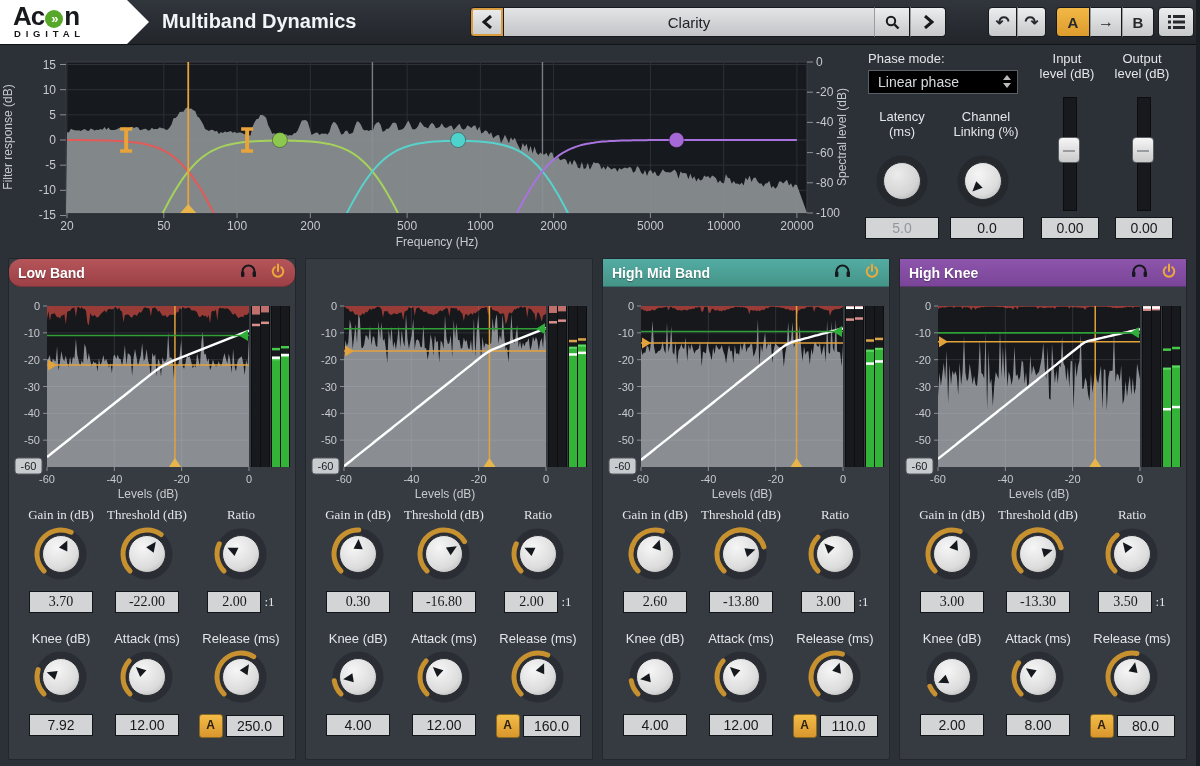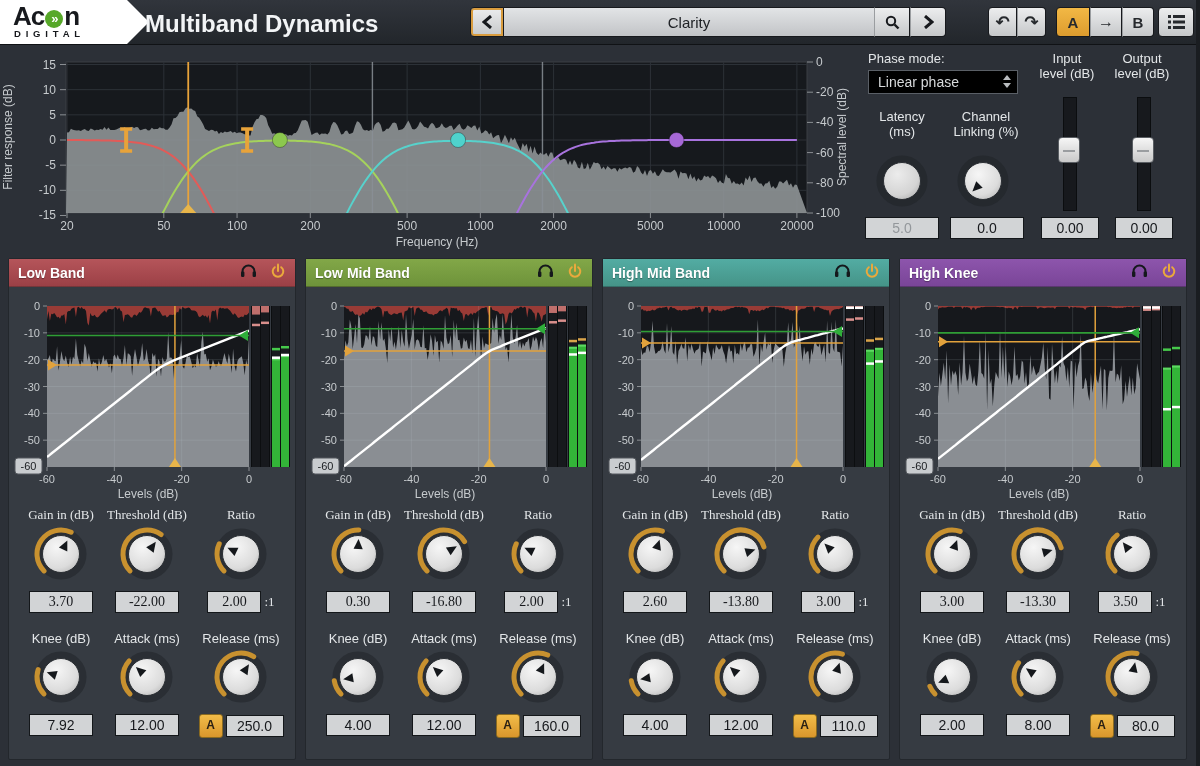--- a/index.html
+++ b/index.html
@@ -8,21 +8,21 @@
 
   
   #titlebar{position:absolute;left:0;top:0;width:1200px;height:44px;
     background:linear-gradient(#31353c,#22262b);border-bottom:1px solid #101215;}
   #logo{position:absolute;left:0;top:0;width:150px;height:44px;background:#fff;
     clip-path:polygon(0 0,127px 0,149px 22px,127px 44px,0 44px);}
   #logo .brand{position:absolute;left:13px;top:1px;font-weight:800;font-size:26px;color:#17191d;letter-spacing:-1px;}
   #logo .o-dot{display:inline-block;width:18px;height:18px;border-radius:50%;background:#57a829;color:#fff;
     font-size:13px;line-height:17px;text-align:center;vertical-align:2px;font-weight:700;margin:0 1px;}
   #logo .digital{position:absolute;left:14px;top:28px;font-size:9.5px;letter-spacing:4.8px;color:#17191d;font-weight:600;}
-  #window-title{position:absolute;left:145px;top:10px;font-size:24px;font-weight:700;color:#f2f4f6;}
+  #window-title{position:absolute;left:162px;top:10px;font-size:20px;font-weight:700;color:#f2f4f6;}
 
   .tb-btn{background:linear-gradient(#ecedee,#c6c8ca);border:1px solid #17191d;color:#26292d;
     height:30px;box-sizing:border-box;display:flex;align-items:center;justify-content:center;cursor:pointer;}
   #preset-group{position:absolute;left:470px;top:7px;display:flex;height:30px;}
   #preset-prev{width:34px;border-radius:4px 0 0 4px;box-shadow:0 0 0 2px #d99c3e inset;}
   #preset-display{width:370px;background:linear-gradient(#e2e4e6,#c2c4c7);border-top:1px solid #17191d;border-bottom:1px solid #17191d;
     font-size:15px;color:#202327;display:flex;align-items:center;justify-content:center;}
   #preset-search{width:36px;border-left:1px solid #9a9da0;border-radius:0;}
   #preset-next{width:36px;border-left:1px solid #9a9da0;border-radius:0 4px 4px 0;}
   #undo-group{position:absolute;left:988px;top:7px;display:flex;height:30px;}
@@ -286,21 +286,21 @@
     <div id="output-slider" class="vslider">
       <div class="fill" style="height: 60.3px;"></div>
       <div class="thumb" style="top: 38.7px;"></div>
     </div>
     <div id="input-value" class="valbox">0.00</div>
     <div id="output-value" class="valbox">0.00</div>
   </div>
 
   <div id="bands">
   <div class="band-panel" style="left: 8px;">
-    <div class="band-header" style="background: linear-gradient(rgb(181, 85, 90), rgb(156, 64, 70));">
+    <div class="band-header" style="background: linear-gradient(rgb(181, 85, 90), rgb(156, 64, 70)); border-radius: 12px;">
       <span class="band-title">Low Band</span>
       <span class="band-icons">
         <span>
           <svg width="17" height="15" viewBox="0 0 17 15">
                 <path d="M2.5 11 V8.5 a6 6 0 0 1 12 0 V11" fill="none" stroke="#15181c" stroke-width="2"></path>
                 <rect x="1" y="8.5" width="3.4" height="5.5" rx="1.2" fill="#15181c"></rect>
                 <rect x="12.6" y="8.5" width="3.4" height="5.5" rx="1.2" fill="#15181c"></rect>
               </svg>
         </span>
         <span>
@@ -445,38 +445,20 @@
               <polygon points="35.948788963498075,15.27927855765361 34.55061756348558,26.197388134690613 26.748575078846464,21.322130903745126" fill="#15181c"></polygon>
             </svg></div>
       <div class="valwrap">
             <div class="auto-btn">A</div>
             <div class="valbox rel">250.0</div>
           </div>
     </div>
   </div>
 
   <div class="band-panel" style="left: 305px;">
-    <div class="band-header" style="background: linear-gradient(rgb(130, 167, 72), rgb(110, 147, 58));">
-      <span class="band-title">Low Mid Band</span>
-      <span class="band-icons">
-        <span>
-          <svg width="17" height="15" viewBox="0 0 17 15">
-                <path d="M2.5 11 V8.5 a6 6 0 0 1 12 0 V11" fill="none" stroke="#15181c" stroke-width="2"></path>
-                <rect x="1" y="8.5" width="3.4" height="5.5" rx="1.2" fill="#15181c"></rect>
-                <rect x="12.6" y="8.5" width="3.4" height="5.5" rx="1.2" fill="#15181c"></rect>
-              </svg>
-        </span>
-        <span>
-          <svg width="16" height="16" viewBox="0 0 16 16">
-                <path d="M11.2 4.2 A5.3 5.3 0 1 1 4.8 4.2" fill="none" stroke="#eaa93c" stroke-width="2" stroke-linecap="round"></path>
-                <path d="M8 1.5 L8 8" stroke="#eaa93c" stroke-width="2" stroke-linecap="round"></path>
-              </svg>
-        </span>
-      </span>
-    </div>
     <div class="band-display"><svg width="280" height="210" viewBox="0 0 280 210">
             <rect x="34" y="11" width="202" height="161" fill="#16181c"></rect>
             <clipPath id="clip1">
               <rect x="34" y="11" width="202" height="161"></rect>
             </clipPath>
             <path d="M34,172 L34.0,63.6 L35.4,45.3 L36.9,51.3 L38.3,47.3 L39.8,24.6 L41.2,30.9 L42.7,54.2 L44.1,42.0 L45.5,29.1 L47.0,48.2 L48.4,19.0 L49.9,23.6 L51.3,52.5 L52.8,53.0 L54.2,49.6 L55.6,40.2 L57.1,41.1 L58.5,45.1 L60.0,30.9 L61.4,50.5 L62.9,41.1 L64.3,42.4 L65.7,50.4 L67.2,52.3 L68.6,25.9 L70.1,44.6 L71.5,27.3 L73.0,46.1 L74.4,43.4 L75.8,53.0 L77.3,67.9 L78.7,34.1 L80.2,46.3 L81.6,31.6 L83.1,52.8 L84.5,46.6 L85.9,54.5 L87.4,43.7 L88.8,31.0 L90.3,52.9 L91.7,35.0 L93.2,46.5 L94.6,51.8 L96.0,19.0 L97.5,44.1 L98.9,53.8 L100.4,46.2 L101.8,39.7 L103.3,23.7 L104.7,54.6 L106.1,45.5 L107.6,44.2 L109.0,45.9 L110.5,52.0 L111.9,52.2 L113.4,30.3 L114.8,53.2 L116.2,53.0 L117.7,65.1 L119.1,55.4 L120.6,39.2 L122.0,46.1 L123.5,60.7 L124.9,40.1 L126.3,47.6 L127.8,45.8 L129.2,67.6 L130.7,45.4 L132.1,47.5 L133.6,53.7 L135.0,20.0 L136.4,42.8 L137.9,49.2 L139.3,48.1 L140.8,40.0 L142.2,62.0 L143.7,24.7 L145.1,43.9 L146.5,27.7 L148.0,45.3 L149.4,44.8 L150.9,53.7 L152.3,52.9 L153.8,42.5 L155.2,47.0 L156.6,44.8 L158.1,53.2 L159.5,54.0 L161.0,44.4 L162.4,58.4 L163.9,22.8 L165.3,61.7 L166.7,36.9 L168.2,20.5 L169.6,40.4 L171.1,64.7 L172.5,41.4 L174.0,53.2 L175.4,48.3 L176.8,49.1 L178.3,50.0 L179.7,49.3 L181.2,48.1 L182.6,22.8 L184.1,37.9 L185.5,24.7 L186.9,19.0 L188.4,49.0 L189.8,40.1 L191.3,45.0 L192.7,19.0 L194.2,41.2 L195.6,54.7 L197.0,51.8 L198.5,67.5 L199.9,47.1 L201.4,19.0 L202.8,42.6 L204.3,48.8 L205.7,41.4 L207.1,29.7 L208.6,52.7 L210.0,45.7 L211.5,54.0 L212.9,47.5 L214.4,51.6 L215.8,47.2 L217.2,46.8 L218.7,43.1 L220.1,55.2 L221.6,50.9 L223.0,41.5 L224.5,46.6 L225.9,42.0 L227.3,45.3 L228.8,55.5 L230.2,46.8 L231.7,43.1 L233.1,53.3 L234.6,28.3 L236.0,47.2 L236,172 Z" fill="#90959a" opacity="0.95" clip-path="url(#clip1)"></path>
             <path d="M34,11 L34.0,11.9 L35.4,12.3 L36.9,13.7 L38.3,13.7 L39.8,16.5 L41.2,16.7 L42.7,15.9 L44.1,18.6 L45.5,20.1 L47.0,19.2 L48.4,20.4 L49.9,21.1 L51.3,19.9 L52.8,18.0 L54.2,19.8 L55.6,16.7 L57.1,17.6 L58.5,15.6 L60.0,13.6 L61.4,15.2 L62.9,13.3 L64.3,14.0 L65.7,12.8 L67.2,11.7 L68.6,11.7 L70.1,12.5 L71.5,14.3 L73.0,22.8 L74.4,15.9 L75.8,16.5 L77.3,15.8 L78.7,18.4 L80.2,19.4 L81.6,19.9 L83.1,18.8 L84.5,18.2 L85.9,18.9 L87.4,19.2 L88.8,17.9 L90.3,17.8 L91.7,17.5 L93.2,25.5 L94.6,16.5 L96.0,16.0 L97.5,15.2 L98.9,12.0 L100.4,13.3 L101.8,13.1 L103.3,11.7 L104.7,21.1 L106.1,13.8 L107.6,12.8 L109.0,12.4 L110.5,14.8 L111.9,14.8 L113.4,17.0 L114.8,17.1 L116.2,16.3 L117.7,18.3 L119.1,19.1 L120.6,19.2 L122.0,19.2 L123.5,20.5 L124.9,18.9 L126.3,19.1 L127.8,17.9 L129.2,16.1 L130.7,15.2 L132.1,16.6 L133.6,14.8 L135.0,14.3 L136.4,12.8 L137.9,13.9 L139.3,21.4 L140.8,12.4 L142.2,13.2 L143.7,13.0 L145.1,13.6 L146.5,12.9 L148.0,16.2 L149.4,14.7 L150.9,17.4 L152.3,18.4 L153.8,26.1 L155.2,19.5 L156.6,19.0 L158.1,21.0 L159.5,19.4 L161.0,18.0 L162.4,20.1 L163.9,17.6 L165.3,18.5 L166.7,17.1 L168.2,15.8 L169.6,14.9 L171.1,13.6 L172.5,13.1 L174.0,13.1 L175.4,12.3 L176.8,12.2 L178.3,20.7 L179.7,12.6 L181.2,11.9 L182.6,14.9 L184.1,15.2 L185.5,16.0 L186.9,15.9 L188.4,17.1 L189.8,19.0 L191.3,18.8 L192.7,18.3 L194.2,19.2 L195.6,29.4 L197.0,26.3 L198.5,19.1 L199.9,17.2 L201.4,18.5 L202.8,17.1 L204.3,13.9 L205.7,14.8 L207.1,13.0 L208.6,13.6 L210.0,11.7 L211.5,11.7 L212.9,13.0 L214.4,11.7 L215.8,12.5 L217.2,22.6 L218.7,13.0 L220.1,14.0 L221.6,14.7 L223.0,17.2 L224.5,18.6 L225.9,26.6 L227.3,17.6 L228.8,17.8 L230.2,20.9 L231.7,26.7 L233.1,20.4 L234.6,19.7 L236.0,18.8 L236,11 Z" fill="#993b36" clip-path="url(#clip1)"></path>
             <line x1="34" x2="236" y1="37.83333333333333" y2="37.83333333333333" stroke="rgba(200,210,220,0.14)"></line>
             <line x1="34" x2="236" y1="64.66666666666666" y2="64.66666666666666" stroke="rgba(200,210,220,0.14)"></line>
             <line x1="34" x2="236" y1="91.5" y2="91.5" stroke="rgba(200,210,220,0.14)"></line>

